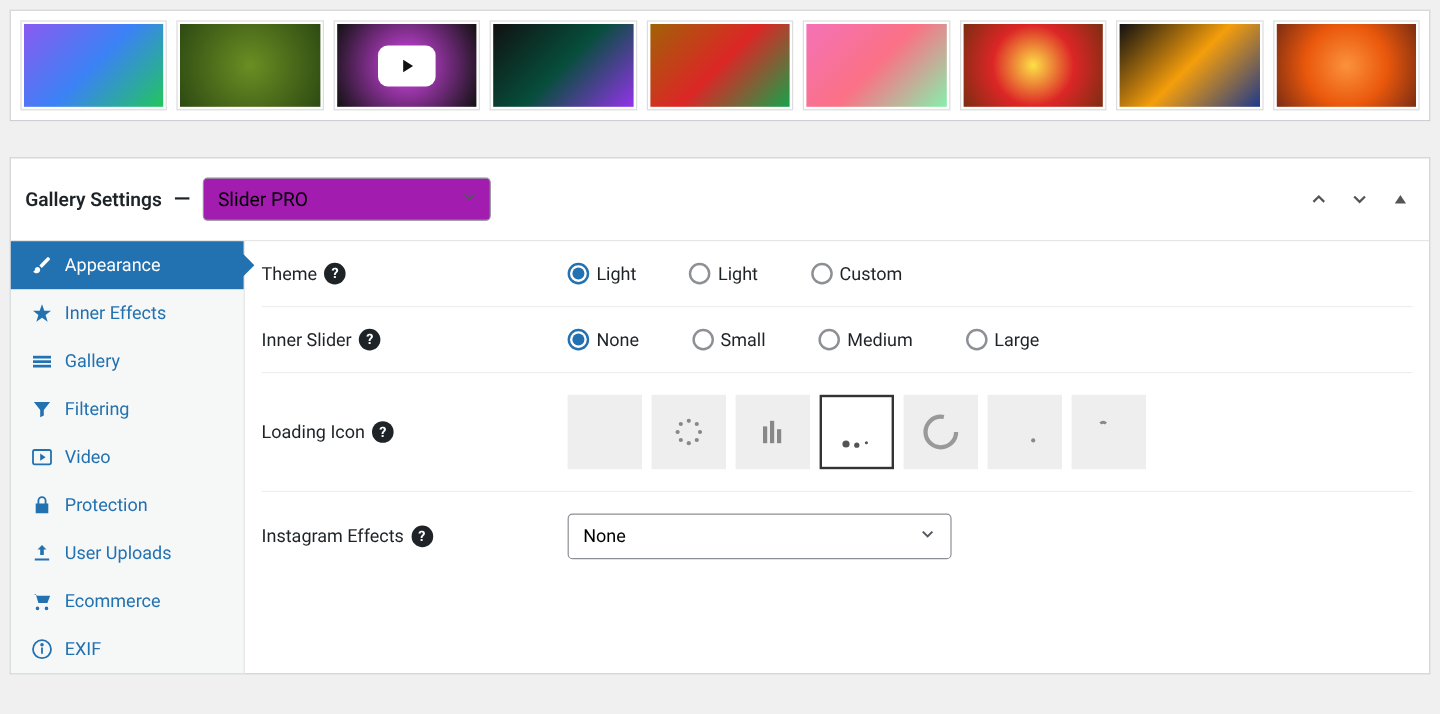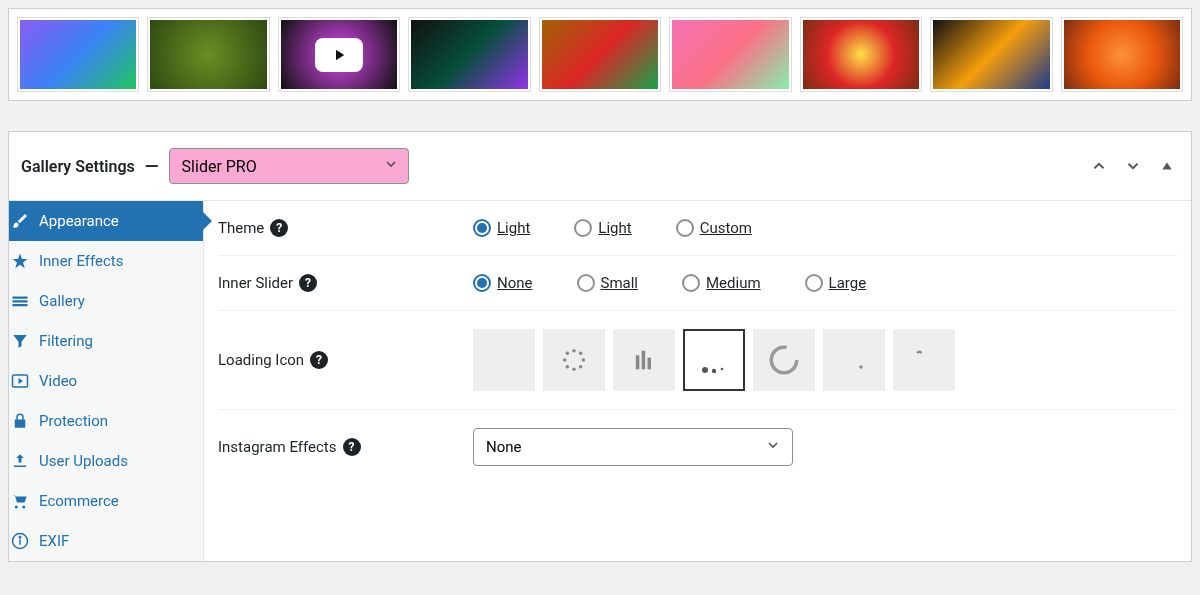--- a/index.html
+++ b/index.html
@@ -9,42 +9,42 @@
     .thumb { flex: 1; height: 75px; border: 1px solid #ddd; padding: 2px; position: relative; display: flex; align-items: center; justify-content: center; overflow: hidden; }
     .thumb-inner { width: 100%; height: 100%; }
     .play-overlay { position: absolute; width: 48px; height: 34px; background: #fff; border-radius: 8px; display: flex; align-items: center; justify-content: center; }
     .play-overlay svg { width: 18px; height: 18px; }
 
     .settings-panel { margin-top: 30px; background: #fff; border: 1px solid #ccd0d4; }
 
     .panel-header { display: flex; align-items: center; padding: 16px 12px; border-bottom: 1px solid #e5e5e5; gap: 10px; }
     .panel-title { font-size: 16px; font-weight: 600; color: #1d2327; }
     .panel-dash { font-size: 18px; font-weight: 600; color: #1d2327; }
-    .preset-select { height: 36px; min-width: 240px; border: 1px solid #8c8f94; border-radius: 4px; padding: 0 36px 0 12px; font-size: 16px; background: #f9a8d4; position: relative; display: flex; align-items: center; }
+    .preset-select { height: 36px; min-width: 240px; border: 1px solid #8c8f94; border-radius: 4px; padding: 0 36px 0 12px; font-size: 16px; background: #a21caf; position: relative; display: flex; align-items: center; }
     .preset-wrap { position: relative; }
     .preset-caret { position: absolute; right: 10px; top: 50%; transform: translateY(-50%); pointer-events: none; }
     .header-spacer { flex: 1; }
     .header-icon { width: 24px; height: 24px; display: flex; align-items: center; justify-content: center; color: #555; cursor: pointer; }
 
     .panel-body { display: flex; }
 
     .sidebar { width: 195px; background: #f6f7f7; border-right: 1px solid #e5e5e5; }
-    .sidebar-item { display: flex; align-items: center; gap: 10px; padding: 11px 2px; font-size: 15px; color: #2271b1; cursor: pointer; position: relative; }
+    .sidebar-item { display: flex; align-items: center; gap: 10px; padding: 11px 17px; font-size: 15px; color: #2271b1; cursor: pointer; position: relative; }
     .sidebar-item.active { background: #2271b1; color: #fff; }
     .sidebar-item.active::after { content: ''; position: absolute; right: -9px; top: 50%; transform: translateY(-50%); width: 0; height: 0; border-top: 10px solid transparent; border-bottom: 10px solid transparent; border-left: 10px solid #2271b1; }
     .sidebar-item .icon { width: 18px; height: 18px; display: flex; align-items: center; justify-content: center; }
 
     .content { flex: 1; padding: 0 14px; }
     .setting-row { display: flex; align-items: center; padding: 18px 0; border-bottom: 1px solid #eee; }
     .setting-row:last-child { border-bottom: none; }
     .setting-label { width: 255px; display: flex; align-items: center; gap: 6px; font-size: 15px; color: #1d2327; }
     .help-icon { width: 18px; height: 18px; border-radius: 50%; background: #1d2327; color: #fff; display: flex; align-items: center; justify-content: center; font-size: 12px; font-weight: bold; }
 
     .radios { display: flex; gap: 44px; }
-    .radio-opt { display: flex; align-items: flex-start; gap: 6px; font-size: 15px; color: #1d2327; cursor: pointer; text-decoration: underline; }
+    .radio-opt { display: flex; align-items: flex-start; gap: 6px; font-size: 15px; color: #1d2327; cursor: pointer; }
     .radio { width: 18px; height: 18px; border: 2px solid #8c8f94; border-radius: 50%; display: flex; align-items: center; justify-content: center; }
     .radio.checked { border-color: #2271b1; }
     .radio.checked::after { content: ''; width: 10px; height: 10px; background: #2271b1; border-radius: 50%; }
 
     .icon-tiles { display: flex; gap: 8px; }
     .icon-tile { width: 62px; height: 62px; background: #eee; border: 2px solid transparent; display: flex; align-items: center; justify-content: center; cursor: pointer; }
     .icon-tile.selected { border: 2px solid #333; background: #fff; }
 
     .select-control { position: relative; width: 320px; }
     .select-box { height: 38px; border: 1px solid #8c8f94; border-radius: 4px; padding: 0 36px 0 12px; font-size: 15px; background: #fff; display: flex; align-items: center; }

